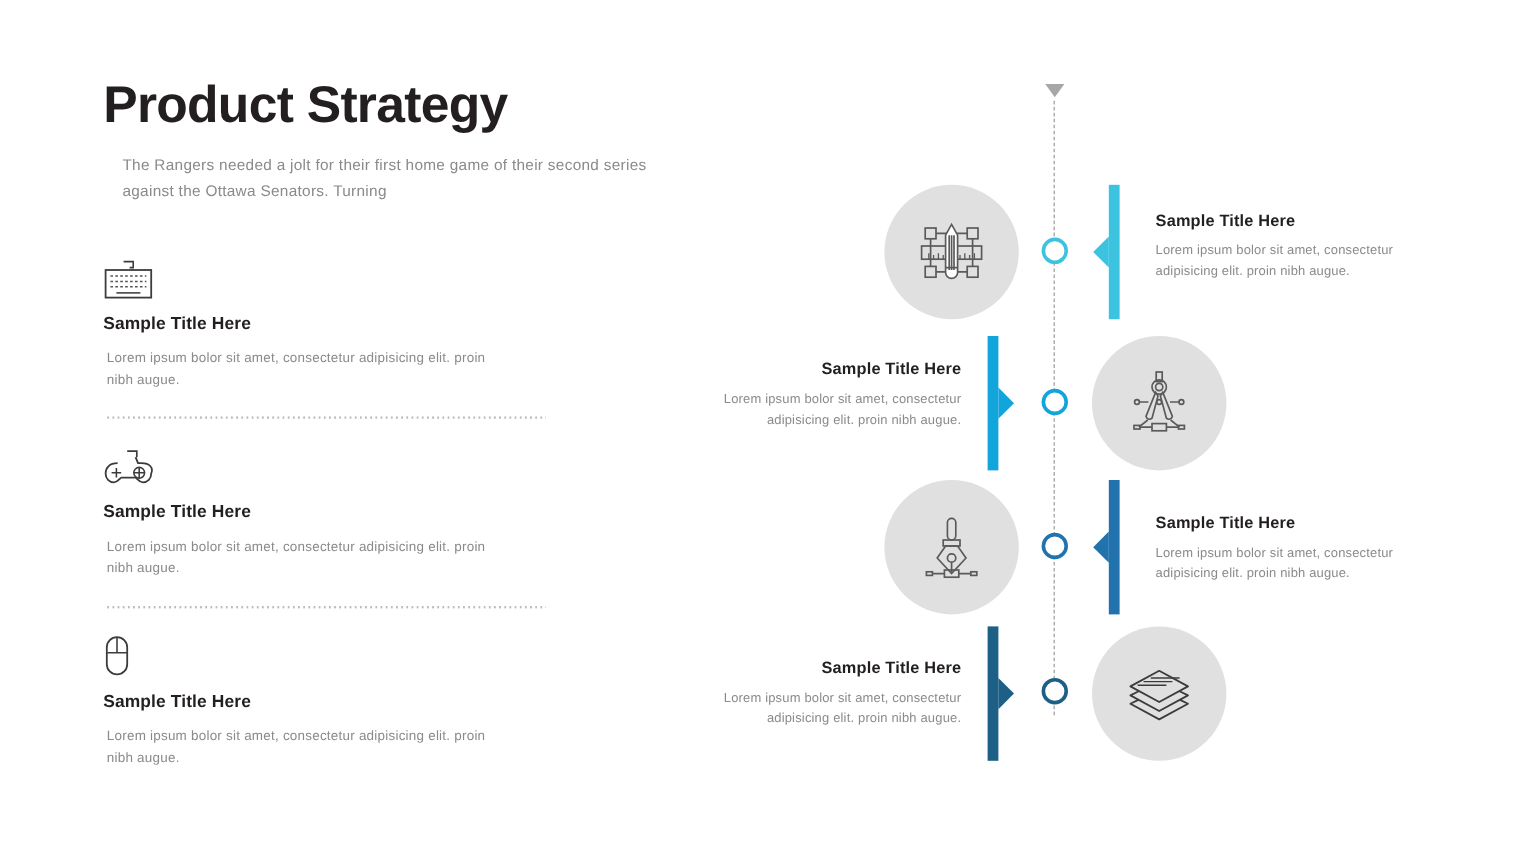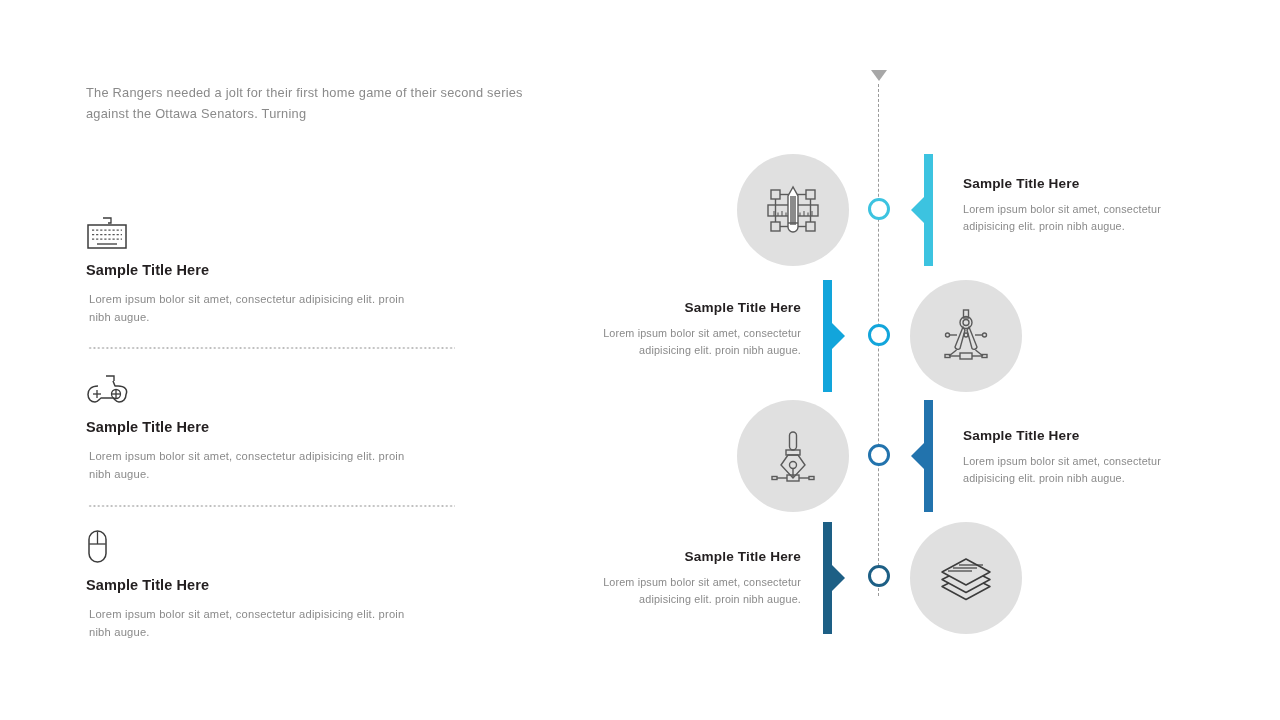--- a/index.html
+++ b/index.html
@@ -22,21 +22,21 @@
   }
   .page-title {
     font-size: 43px;
     font-weight: 700;
     letter-spacing: -0.6px;
     color: #231f20;
     line-height: 1.05;
     margin: 0;
   }
   .page-subtitle {
-    margin: 17px 0 0 0;
+    margin: 17px 0 0 16px;
     font-size: 12.8px;
     line-height: 1.62;
     color: #8a8a8a;
     letter-spacing: 0.25px;
     width: 455px;
   }
 
   .feature-list {
     position: absolute;
     left: 86px; top: 212px;
@@ -157,20 +157,21 @@
     color: #8a8a8a;
     letter-spacing: 0.15px;
     margin: 0;
   }
   .callout.align-right { text-align: right; }
 </style>
 </head>
 <body>
 
 <div class="left-col">
+  <h1 class="page-title">Product Strategy</h1>
   <p class="page-subtitle">The Rangers needed a jolt for their first home game of their second series against the Ottawa Senators. Turning</p>
 </div>
 
 <div class="feature-list">
 
   <div class="feature">
     <div class="feature-icon">
       <svg width="42" height="34" viewBox="0 0 42 34">
         <path d="M17 2 h8 v5 h-3" fill="none" stroke="#3c3c3c" stroke-width="1.3"></path>
         <rect x="2" y="9" width="38" height="23" fill="none" stroke="#3c3c3c" stroke-width="1.5"></rect>

